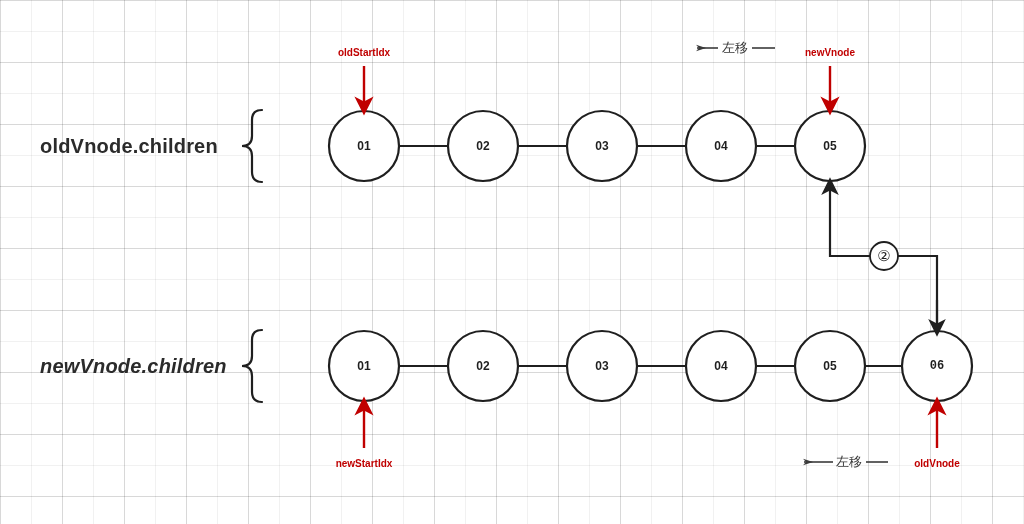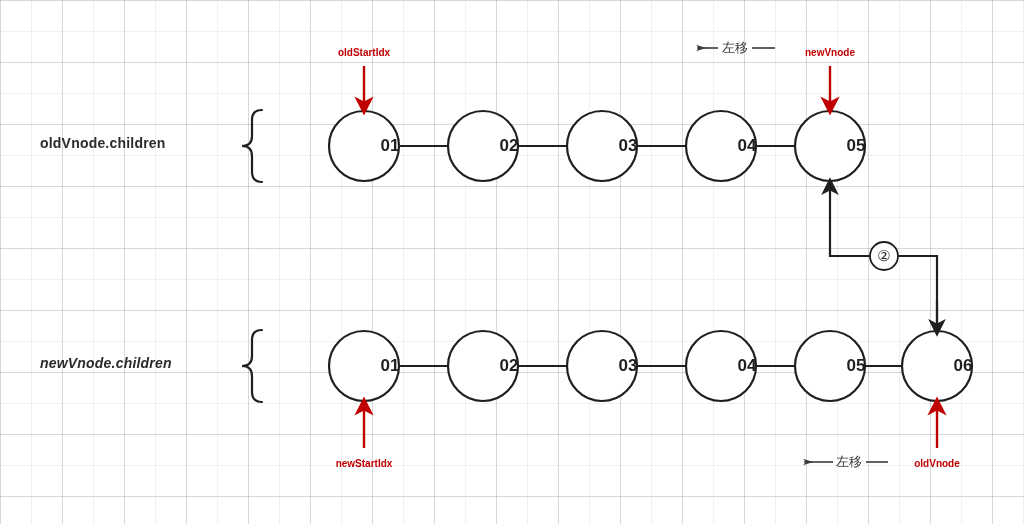--- a/index.html
+++ b/index.html
@@ -17,34 +17,33 @@
       linear-gradient(to right, rgba(0,0,0,0.055) 1px, transparent 1px),
       linear-gradient(to bottom, rgba(0,0,0,0.055) 1px, transparent 1px),
       linear-gradient(to right, rgba(0,0,0,0.10) 1px, transparent 1px),
       linear-gradient(to bottom, rgba(0,0,0,0.10) 1px, transparent 1px);
     background-size:31px 31px, 31px 31px, 62px 62px, 62px 62px;
     background-position:0 0, 0 0, 0 0, 0 0;
   }
   #vec{position:absolute;left:0;top:0;width:1024px;height:524px;}
   .row-label{
     position:absolute;
-    font-size:14px;
+    font-size:20px;
     font-weight:bold;
     color:#2b2b2b;
     white-space:nowrap;
     letter-spacing:0.2px;
   }
   .node-num{
     position:absolute;
-    font-size:17px;
+    font-size:12px;
     font-weight:bold;
     color:#1f1f1f;
     transform:translate(-50%,-50%);
     white-space:nowrap;
-    margin-left:26px;
   }
   .idx-label{
     position:absolute;
     font-size:10px;
     font-weight:bold;
     color:#c00000;
     white-space:nowrap;
     transform:translate(-50%,-50%);
   }
   .move-label{
@@ -146,21 +145,21 @@
   <div class="node-num" style="left:483px;top:146px;">02</div>
   <div class="node-num" style="left:602px;top:146px;">03</div>
   <div class="node-num" style="left:721px;top:146px;">04</div>
   <div class="node-num" style="left:830px;top:146px;">05</div>
 
   <div class="node-num" style="left:364px;top:366px;">01</div>
   <div class="node-num" style="left:483px;top:366px;">02</div>
   <div class="node-num" style="left:602px;top:366px;">03</div>
   <div class="node-num" style="left:721px;top:366px;">04</div>
   <div class="node-num" style="left:830px;top:366px;">05</div>
-  <div class="node-num" style="left:937px;top:366px;">06</div>
+  <div class="node-num" style="left:937px;top:366px;font-family:Liberation Mono, monospace;">06</div>
 
   <div class="idx-label" style="left:364px;top:52px;">oldStartIdx</div>
   <div class="idx-label" style="left:830px;top:52px;">newVnode</div>
   <div class="idx-label" style="left:364px;top:463px;">newStartIdx</div>
   <div class="idx-label" style="left:937px;top:463px;">oldVnode</div>
 
   <div class="move-label" style="left:735px;top:48px;">左移</div>
   <div class="move-label" style="left:849px;top:462px;">左移</div>
 
   <div class="step-num" style="left:884px;top:256px;">②</div>

